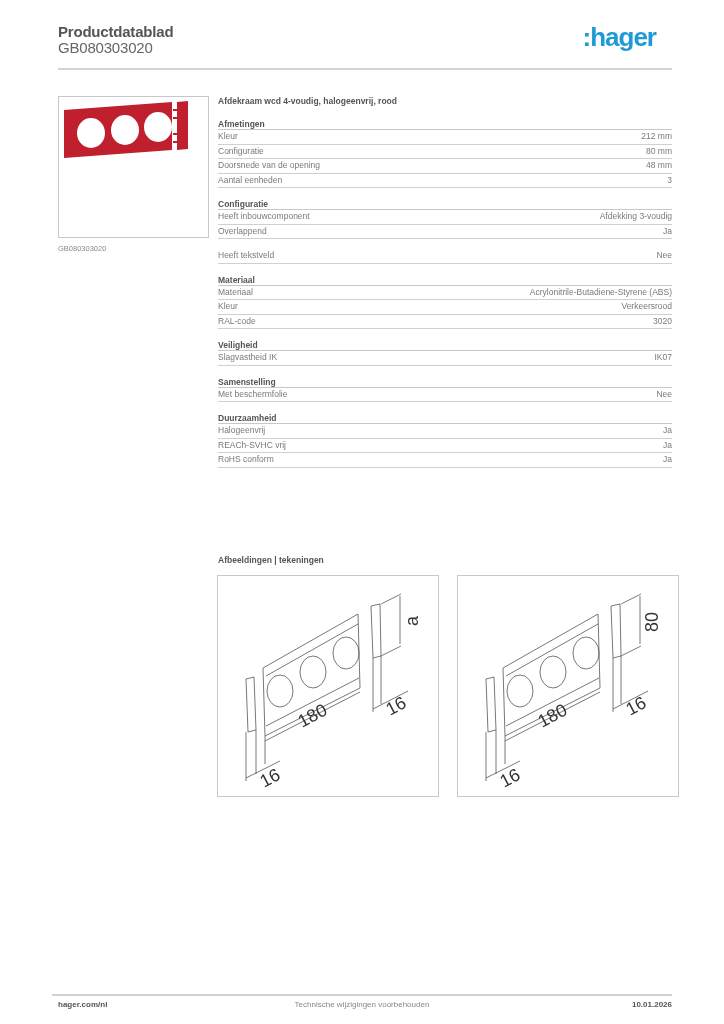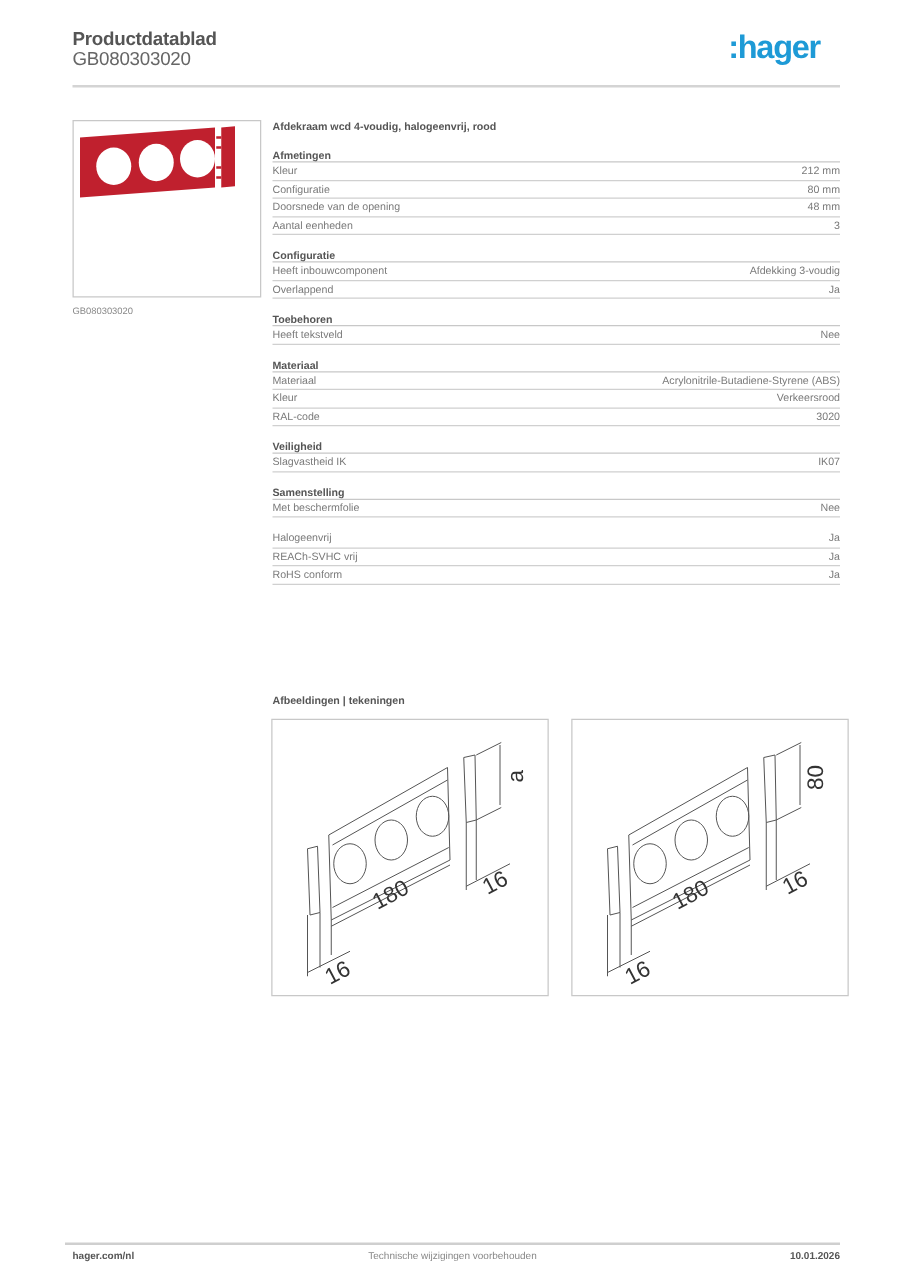--- a/index.html
+++ b/index.html
@@ -89,21 +89,20 @@
         <span>Heeft inbouwcomponent</span>
         <span class="val">Afdekking 3-voudig</span>
       </div>
     <div class="row">
         <span>Overlappend</span>
         <span class="val">Ja</span>
       </div>
   </div>
 
   <div class="group">
-    <div class="group-title">Toebehoren</div>
     <div class="row">
         <span>Heeft tekstveld</span>
         <span class="val">Nee</span>
       </div>
   </div>
 
   <div class="group">
     <div class="group-title">Materiaal</div>
     <div class="row">
         <span>Materiaal</span>
@@ -129,20 +128,21 @@
 
   <div class="group">
     <div class="group-title">Samenstelling</div>
     <div class="row">
         <span>Met beschermfolie</span>
         <span class="val">Nee</span>
       </div>
   </div>
 
   <div class="group">
+    <div class="group-title">Duurzaamheid</div>
     <div class="row">
         <span>Halogeenvrij</span>
         <span class="val">Ja</span>
       </div>
     <div class="row">
         <span>REACh-SVHC vrij</span>
         <span class="val">Ja</span>
       </div>
     <div class="row">
         <span>RoHS conform</span>

